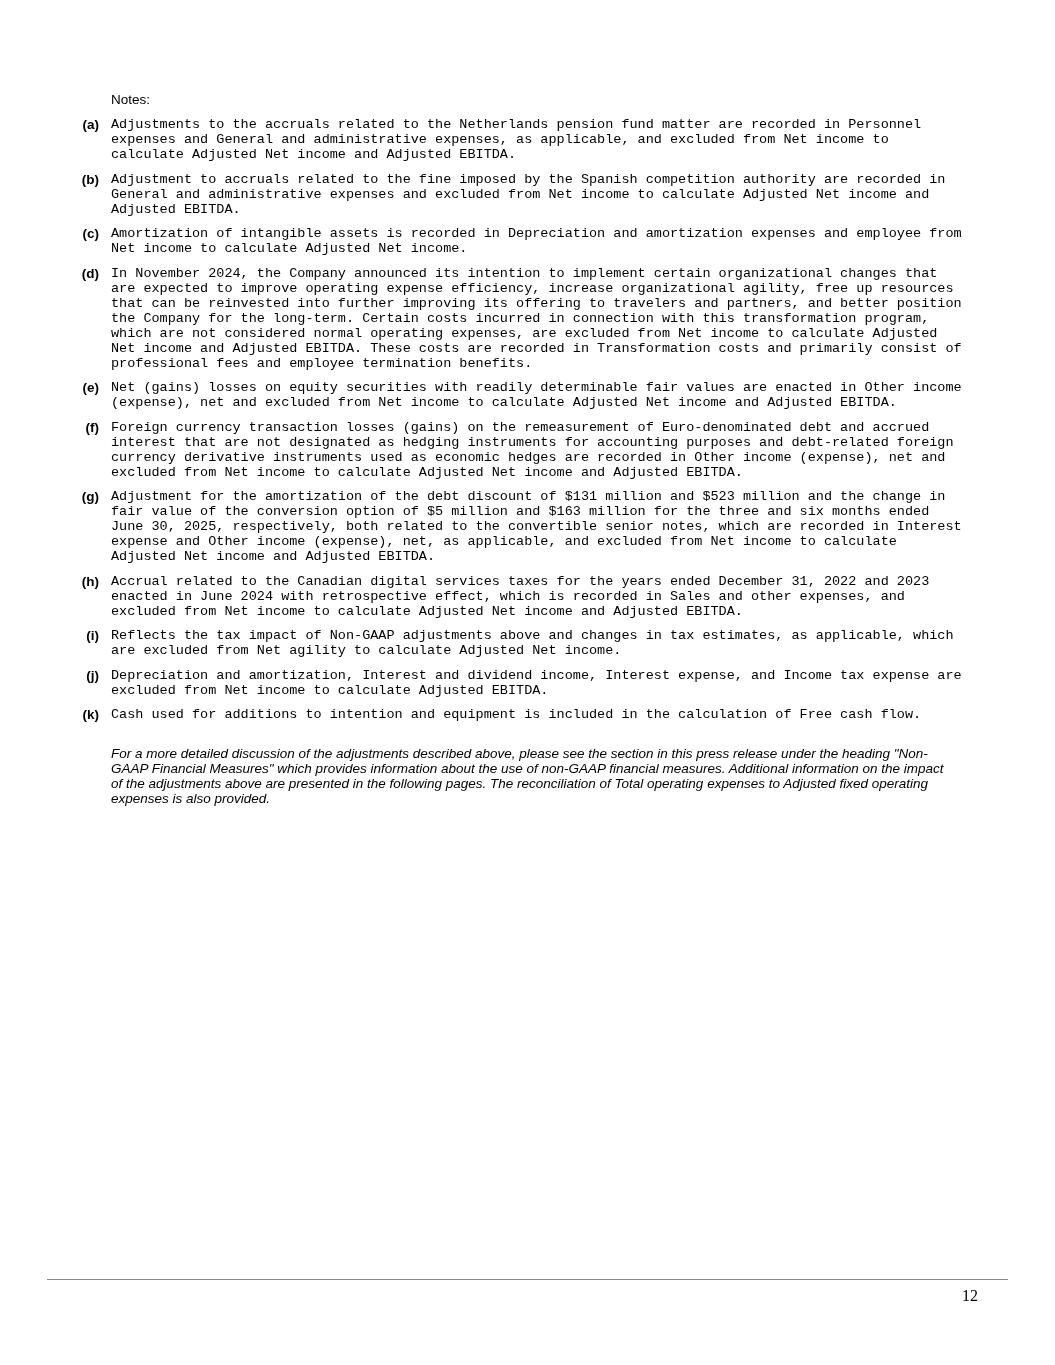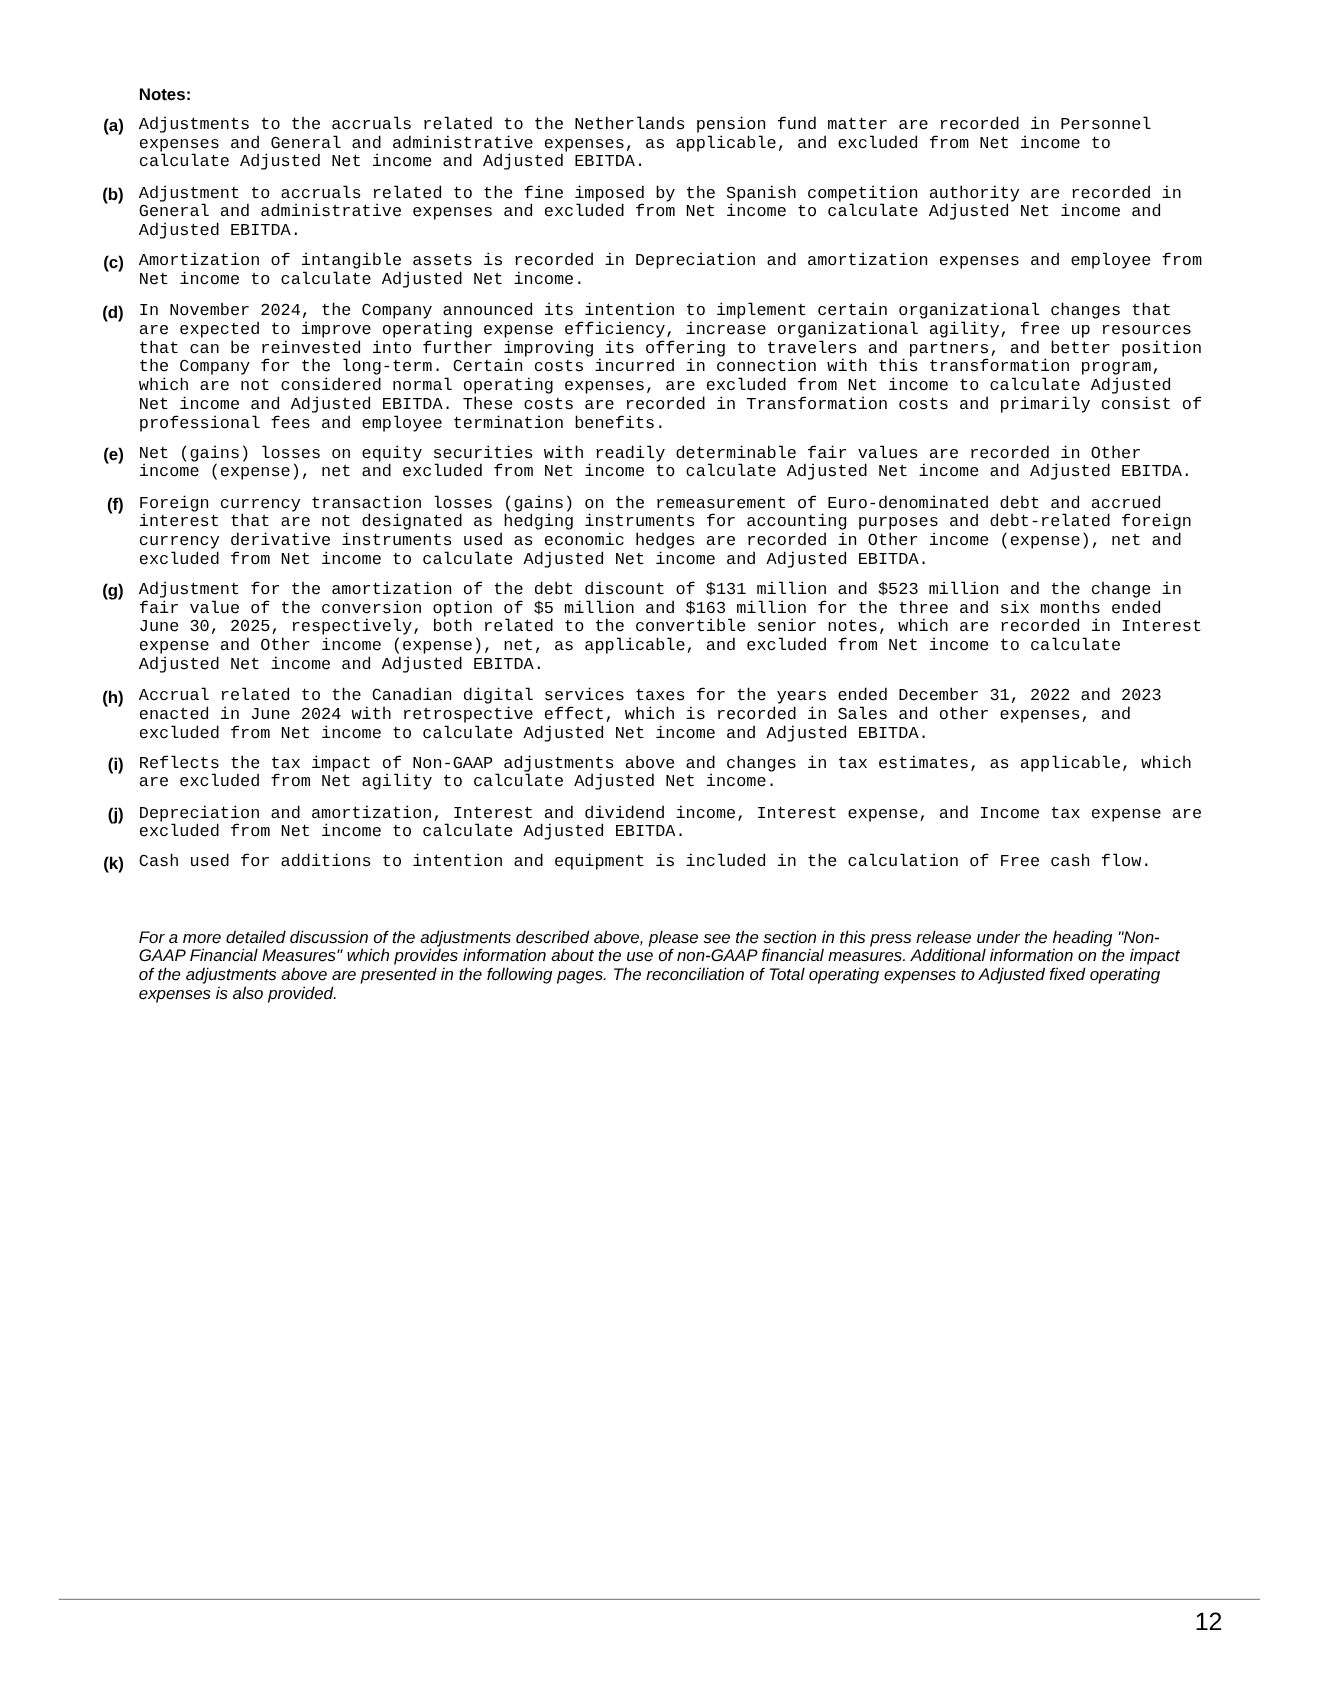--- a/index.html
+++ b/index.html
@@ -12,65 +12,67 @@
     color: #000000;
     font-size: 13.5px;
   }
   .content {
     position: absolute;
     top: 68px;
     left: 78px;
     width: 884px;
   }
   .notes-heading {
-    font-weight: bold;
+    font-weight: normal;
     margin-left: 33px;
     margin-bottom: 10px;
     font-size: 13.5px;
+    margin-top: 24px;
   }
   .note {
     display: flex;
     margin-bottom: 9.5px;
     line-height: 15px;
   }
   .note-label {
     flex: 0 0 21px;
     width: 21px;
     text-align: right;
     font-weight: bold;
     margin-right: 12px;
   }
   .note-text {
     flex: 1;
     max-width: 851px;
     font-family: Liberation Mono, monospace;
   }
   .closing {
     margin-left: 33px;
-    margin-top: 44px;
+    margin-top: 24px;
     font-style: italic;
     line-height: 15px;
     max-width: 840px;
   }
   .footer {
     position: absolute;
     left: 47px;
     width: 961px;
     top: 1279px;
   }
   .footer-rule {
     border: none;
     border-top: 1px solid #8a8a8a;
     height: 0;
   }
   .page-number {
     text-align: right;
     padding-right: 30px;
     margin-top: 7px;
-    font-size: 20px;
+    font-size: 16px;
+    font-family: Liberation Serif, serif;
   }
 </style>
 </head>
 <body>
 
 <div class="page">
   <div class="content">
 
     <div class="notes-heading">Notes:</div>
 
@@ -89,21 +91,21 @@
       <span class="note-text">Amortization of intangible assets is recorded in Depreciation and amortization expenses and employee from Net income to calculate Adjusted Net income.</span>
     </div>
 
     <div class="note">
       <span class="note-label">(d)</span>
       <span class="note-text">In November 2024, the Company announced its intention to implement certain organizational changes that are expected to improve operating expense efficiency, increase organizational agility, free up resources that can be reinvested into further improving its offering to travelers and partners, and better position the Company for the long-term. Certain costs incurred in connection with this transformation program, which are not considered normal operating expenses, are excluded from Net income to calculate Adjusted Net income and Adjusted EBITDA. These costs are recorded in Transformation costs and primarily consist of professional fees and employee termination benefits.</span>
     </div>
 
     <div class="note">
       <span class="note-label">(e)</span>
-      <span class="note-text">Net (gains) losses on equity securities with readily determinable fair values are recorded in Other income (expense), net and excluded from Net income to calculate Adjusted Net income and Adjusted EBITDA.</span>
+      <span class="note-text">Net (gains) losses on equity securities with readily determinable fair values are enacted in Other income (expense), net and excluded from Net income to calculate Adjusted Net income and Adjusted EBITDA.</span>
     </div>
 
     <div class="note">
       <span class="note-label">(f)</span>
       <span class="note-text">Foreign currency transaction losses (gains) on the remeasurement of Euro-denominated debt and accrued interest that are not designated as hedging instruments for accounting purposes and debt-related foreign currency derivative instruments used as economic hedges are recorded in Other income (expense), net and excluded from Net income to calculate Adjusted Net income and Adjusted EBITDA.</span>
     </div>
 
     <div class="note">
       <span class="note-label">(g)</span>
       <span class="note-text">Adjustment for the amortization of the debt discount of $131 million and $523 million and the change in fair value of the conversion option of $5 million and $163 million for the three and six months ended June 30, 2025, respectively, both related to the convertible senior notes, which are recorded in Interest expense and Other income (expense), net, as applicable, and excluded from Net income to calculate Adjusted Net income and Adjusted EBITDA.</span>

